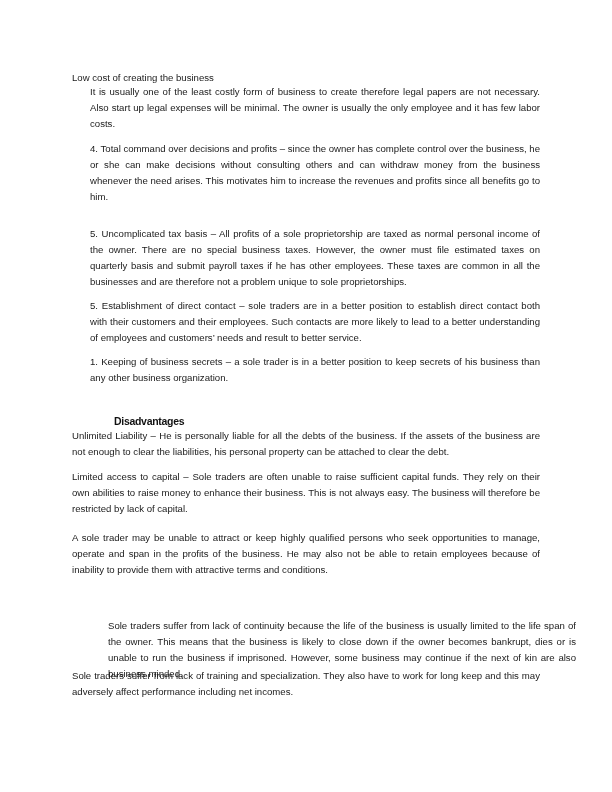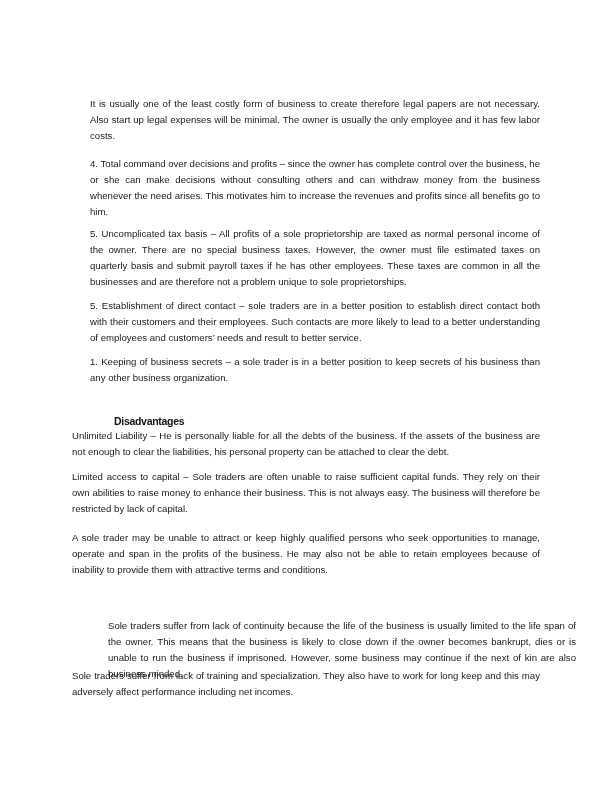--- a/index.html
+++ b/index.html
@@ -17,23 +17,24 @@
     position: absolute; left: 90px; font-weight: bold; font-size: 10.5px;
     letter-spacing: -0.3px; color: #111; padding-left: 24px;
   }
   p { margin: 0; }
 </style>
 </head>
 <body>
 
 <div class="page">
 
+  <p class="block main" style="top:70px;">Low cost of creating the business</p>
 
-  <p class="block ind" style="top:96px;">It is usually one of the least costly form of business to create therefore legal papers are not necessary. Also start up legal expenses will be minimal.  The owner is usually the only employee and it has few labor costs.</p>
-  <p class="block ind" style="top:156px;">4.  Total command over decisions and profits – since the owner has complete control over the business, he or she can make decisions without consulting others and can withdraw money from the business whenever the need arises.  This motivates him to increase the revenues and profits since all benefits go to him.</p>
+  <p class="block ind" style="top:84px;">It is usually one of the least costly form of business to create therefore legal papers are not necessary. Also start up legal expenses will be minimal.  The owner is usually the only employee and it has few labor costs.</p>
+  <p class="block ind" style="top:141px;">4.  Total command over decisions and profits – since the owner has complete control over the business, he or she can make decisions without consulting others and can withdraw money from the business whenever the need arises.  This motivates him to increase the revenues and profits since all benefits go to him.</p>
   <p class="block ind" style="top:226px;">5.  Uncomplicated tax basis – All profits of a sole proprietorship are taxed as normal personal income of the owner.  There are no special business taxes.  However, the owner must file estimated taxes on quarterly basis and submit payroll taxes if he has other employees.  These taxes are common in all the businesses and are therefore not a problem unique to sole proprietorships.</p>
   <p class="block ind" style="top:298px;">5.  Establishment of direct contact – sole traders are in a better position to establish direct contact both with their customers and their employees.   Such contacts are more likely to lead to a better understanding of employees and customers’ needs and result to better service.</p>
   <p class="block ind" style="top:354px;">1.  Keeping of business secrets – a sole trader is in a better position to keep secrets of his business than any other business organization.</p>
 
   <div class="heading" style="top:413px;">Disadvantages</div>
 
   <p class="block main" style="top:428px;">Unlimited Liability – He is personally liable for all the debts of the business.  If the assets of the business are not enough to clear the liabilities, his personal property can be attached to clear the debt.</p>
   <p class="block main" style="top:469px;">Limited access to capital – Sole traders are often unable to raise sufficient capital funds.  They rely on their own abilities to raise money to enhance their business.  This is not always easy.  The business will therefore be restricted by lack of capital.</p>
   <p class="block main" style="top:530px;">A sole trader may be unable to attract or keep highly qualified persons who seek opportunities to manage, operate and span in the profits of the business.  He may also not be able to retain employees because of inability to provide them with attractive terms and conditions.</p>
   <p class="block main" style="top:618px;margin-left:36px;">Sole traders suffer from lack of continuity because the life of the business is usually limited to the life span of the owner.  This means that the business is likely to close down if the owner becomes bankrupt, dies or is unable to run the business if imprisoned.  However, some business may continue if the next of kin are also business minded.</p>

